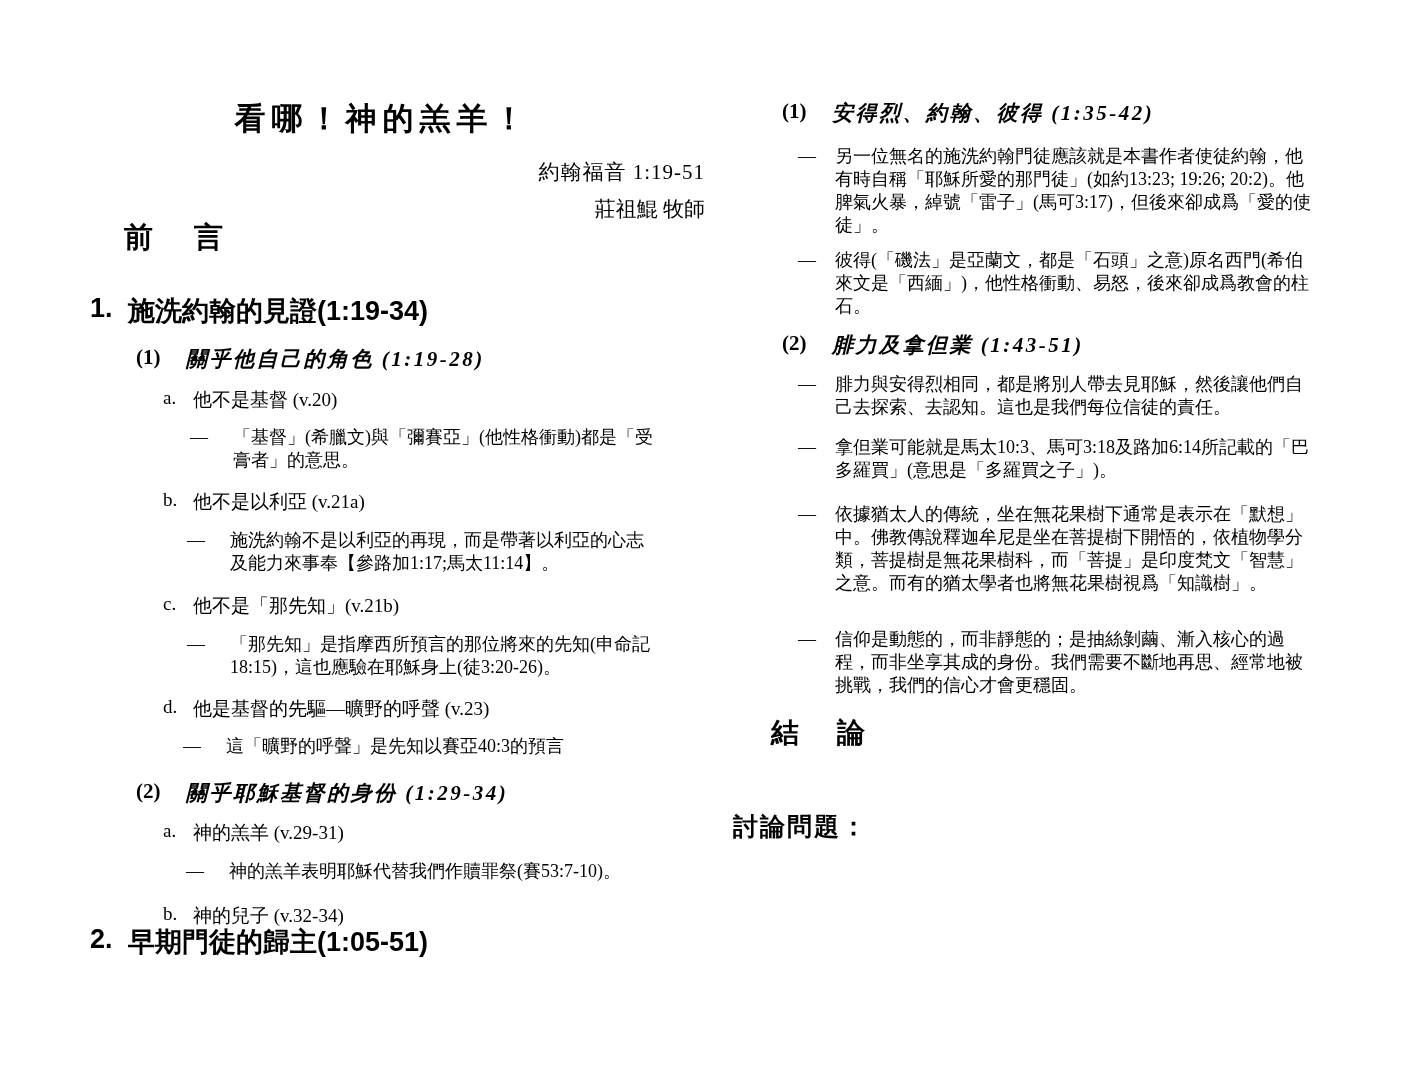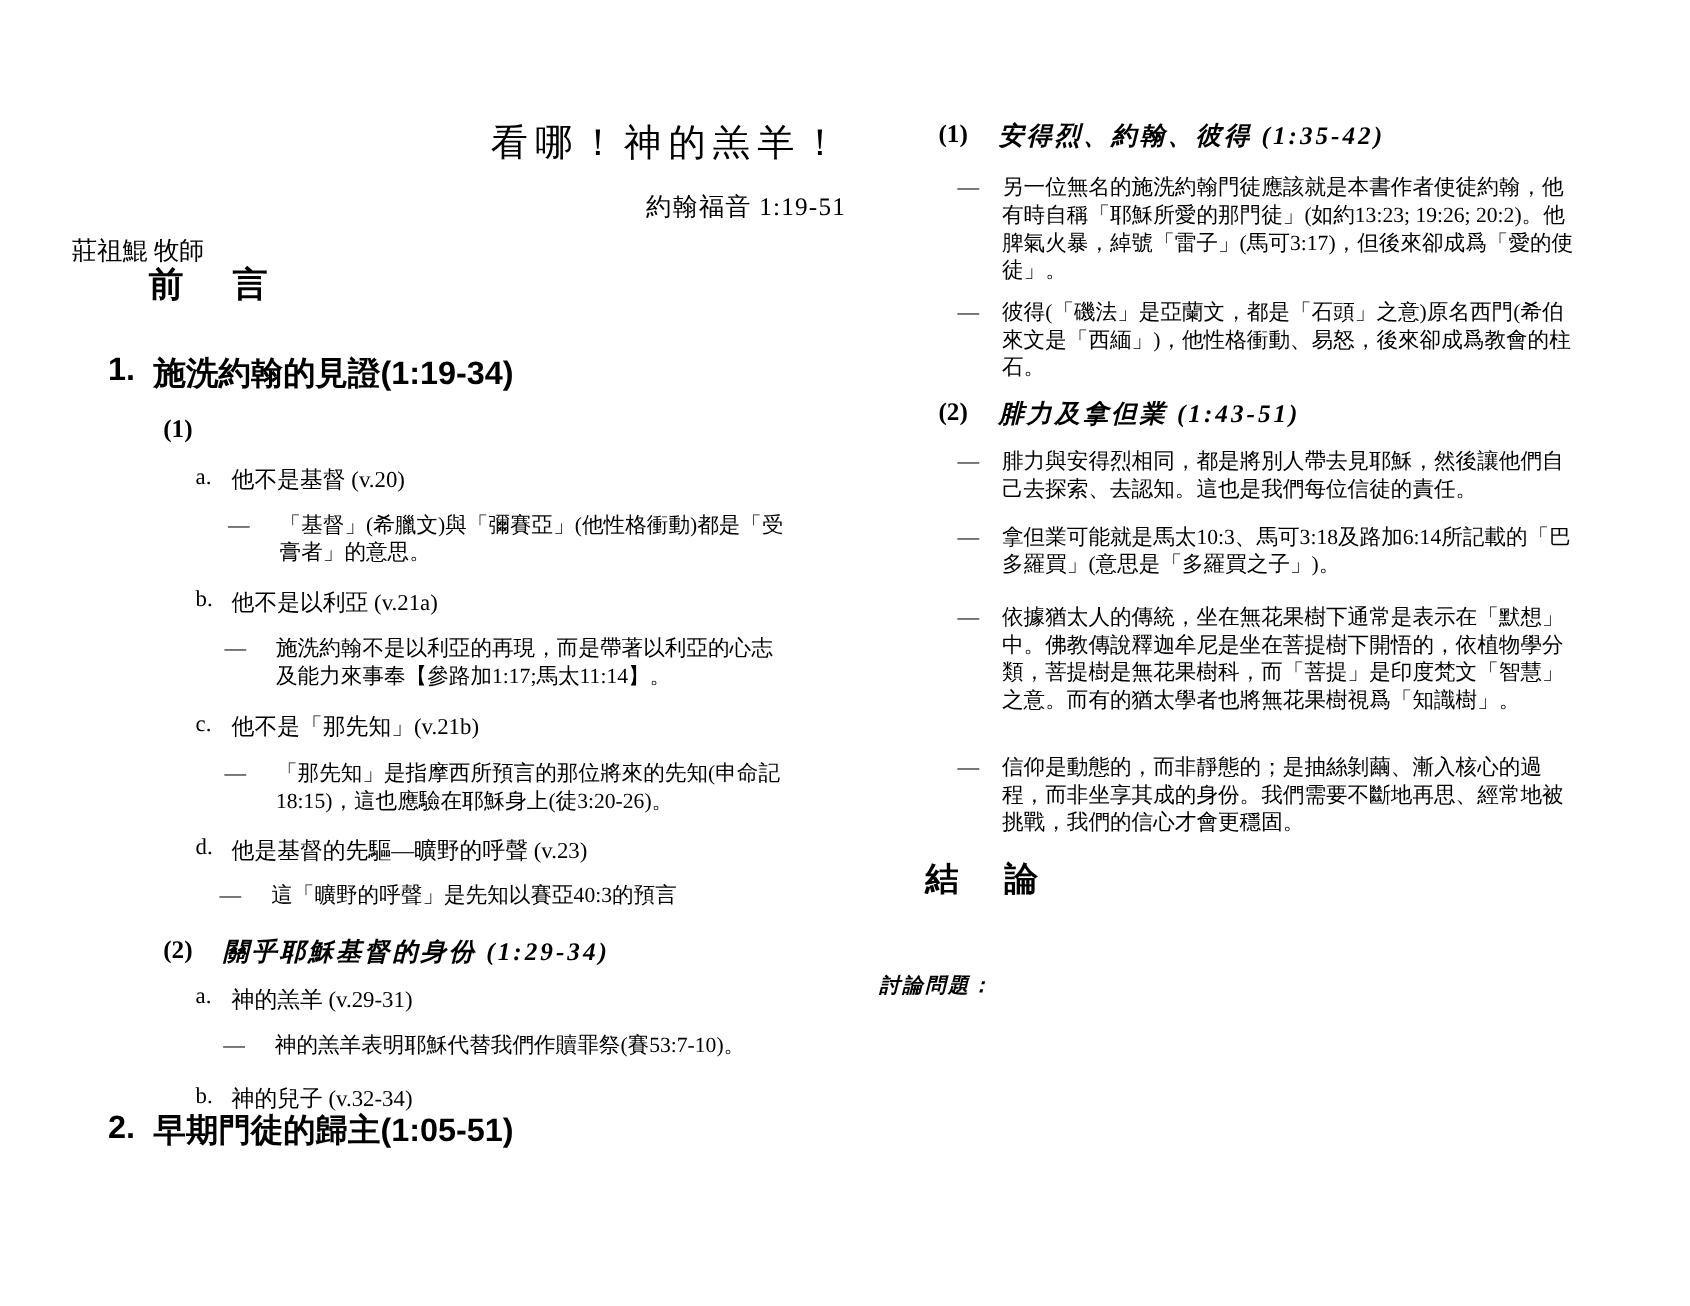--- a/index.html
+++ b/index.html
@@ -11,34 +11,34 @@
     background: #ffffff;
     color: #000000;
     font-family: "Liberation Serif", serif;
     overflow: hidden;
   }
   .block { position: absolute; }
 
   
   .doc-title {
     left: 60px; top: 98px; width: 645px;
-    text-align: right;
-    font-weight: normal;
+    text-align: center;
+    font-weight: bold;
     font-size: 31px;
     letter-spacing: 6px;
   }
   .doc-subtitle {
     left: 60px; top: 158px; width: 645px;
     text-align: right;
     font-size: 21px;
     letter-spacing: 1px;
   }
   .doc-author {
     left: 60px; top: 195px; width: 645px;
-    text-align: left;
+    text-align: right;
     font-size: 21px;
   }
 
   
   .h-major {
     font-weight: bold;
     font-size: 29px;
     letter-spacing: 6px;
   }
 
@@ -79,22 +79,21 @@
   .note-right .dash { width: 37px; }
   .note .txt { display: block; }
 
   .h-concl {
     font-weight: bold;
     font-size: 28px;
     letter-spacing: 5px;
   }
   .h-disc {
     font-weight: bold;
-    font-style: italic;
-    font-size: 17px;
+    font-size: 25px;
     letter-spacing: 2px;
   }
 </style>
 </head>
 <body>
 
 <div class="page">
 
   <div class="block doc-title">看哪！神的羔羊！</div>
   <div class="block doc-subtitle">約翰福音  1:19-51</div>
@@ -102,20 +101,21 @@
 
   <div class="block h-major" style="left:88px; top:218px;margin-left:36px;">前　言</div>
 
   <div class="block h-main" style="left:90px; top:293px;">
     <span class="num">1.</span>
     <span>施洗約翰的見證(1:19-34)</span>
   </div>
 
   <div class="block h-sub" style="left:136px; top:345px;">
     <span class="num">(1)</span>
+    <span>關乎他自己的角色 (1:19-28)</span>
   </div>
 
   <div class="block item" style="left:163px; top:387px;">
     <span class="num">a.</span>
     <span>他不是基督 (v.20)</span>
   </div>
   <div class="block note note-left" style="left:190px; top:426px; width:468px;">
     <span class="dash">—</span>
     <span class="txt">「基督」(希臘文)與「彌賽亞」(他性格衝動)都是「受膏者」的意思。</span>
   </div>

